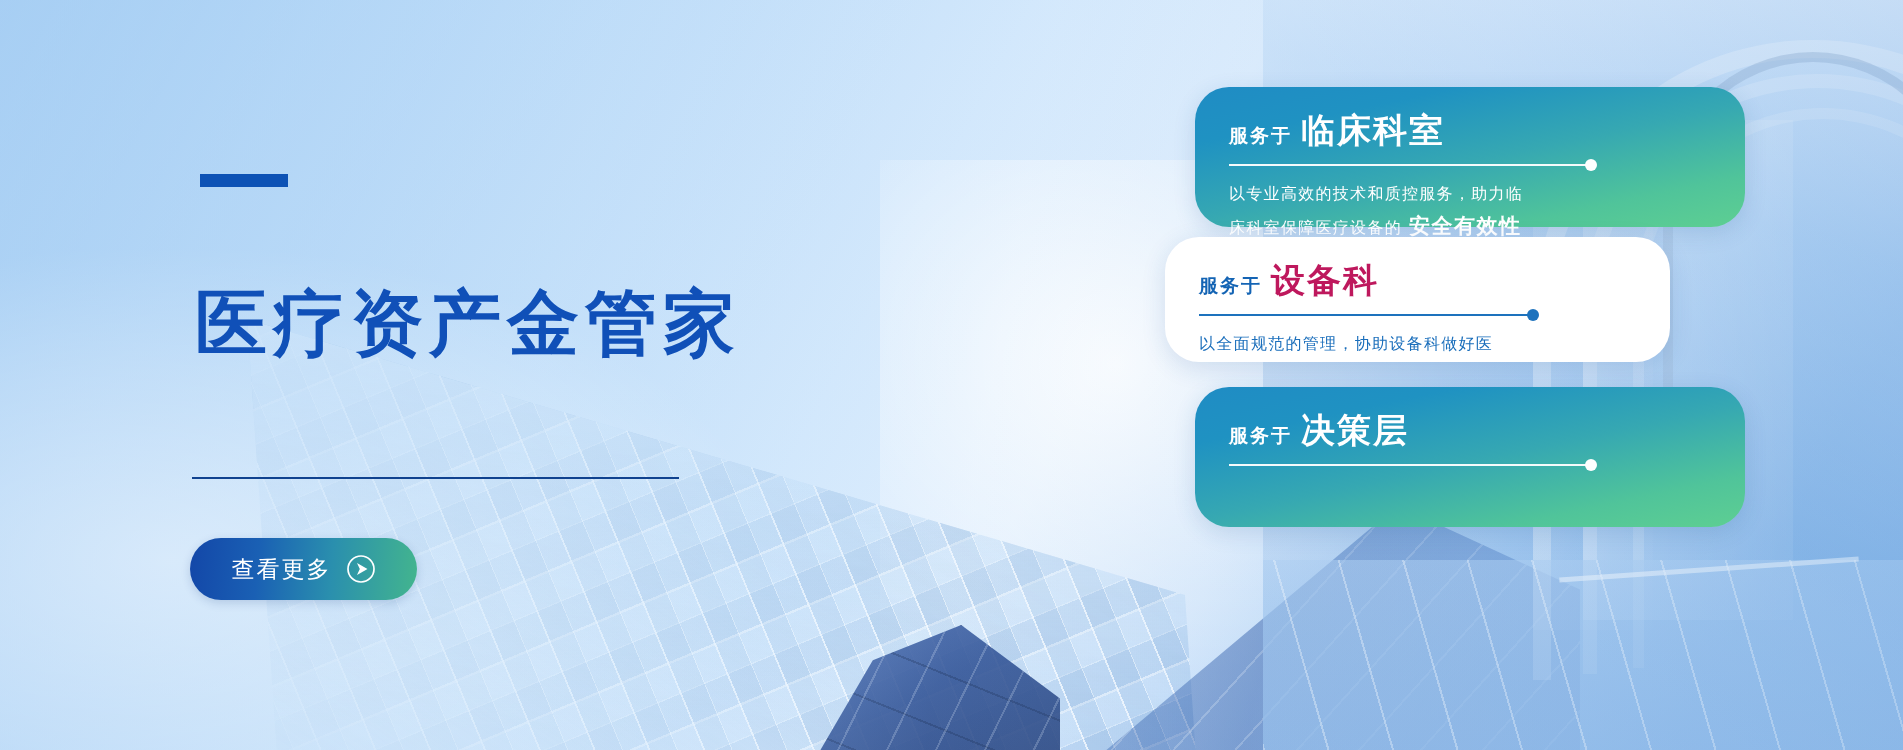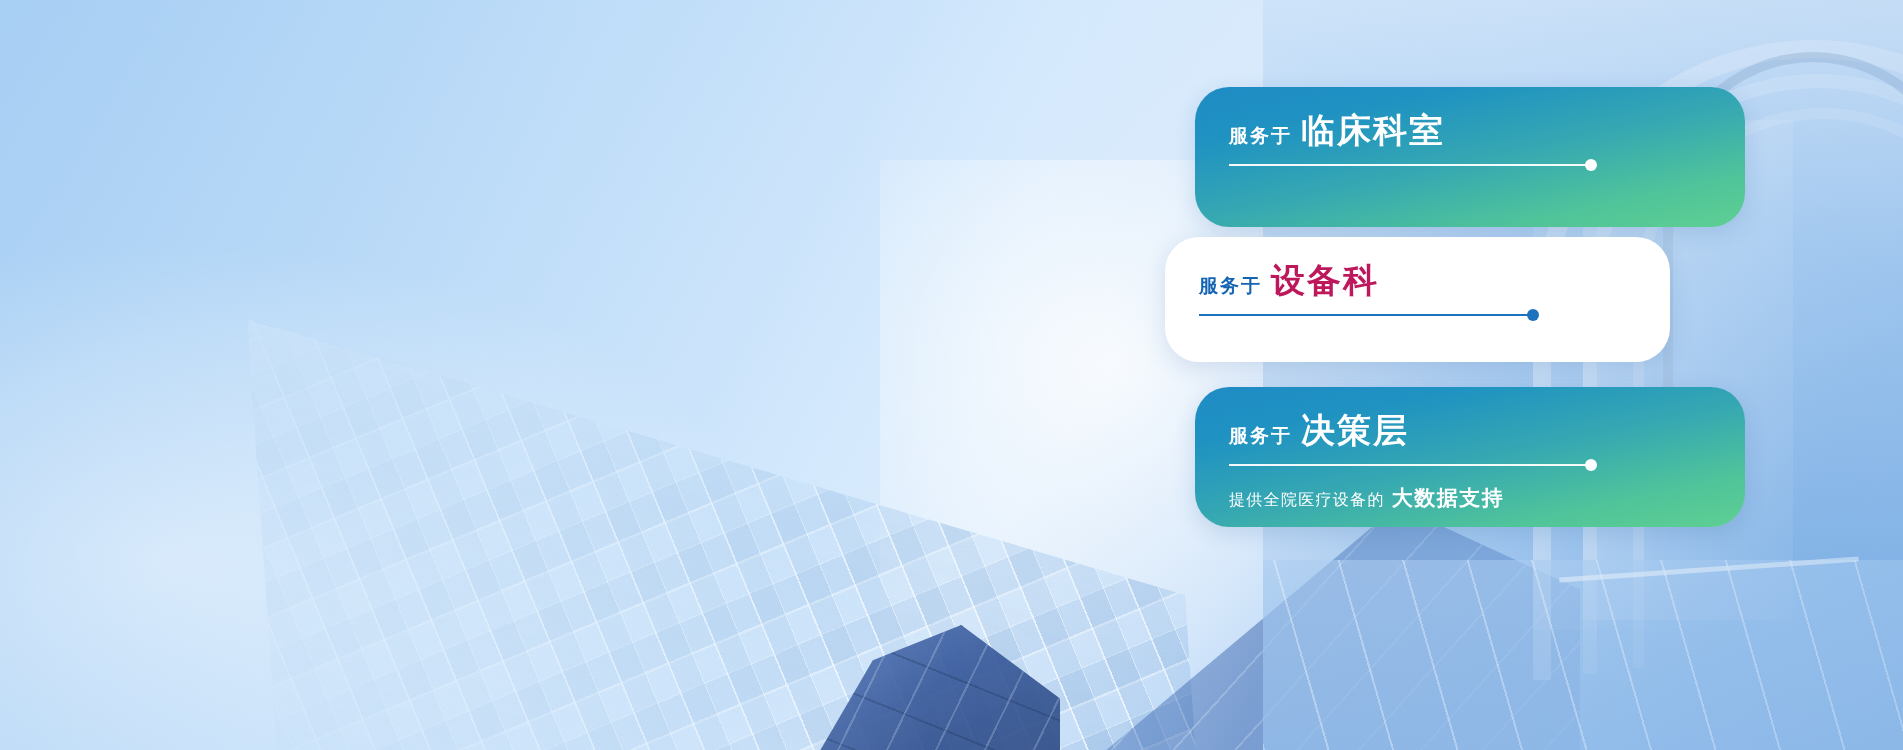--- a/index.html
+++ b/index.html
@@ -293,57 +293,77 @@
     <div class="arc-dark"></div>
     <div class="wall-panel"></div>
     <div class="wall-panel2"></div>
     <div class="floor"></div>
     <div class="floor-lines"></div>
     <div class="baseboard"></div>
   </div>
 
   <div class="veil"></div>
 
+  <div class="left-col">
+
+    <div class="accent-bar"></div>
+
+    <div class="headline">医疗资产金管家</div>
+
+    <div class="divider"></div>
+
+    <div class="cta">
+      <span class="cta-label">查看更多</span>
+      <span class="cta-arrow">
+        <svg viewBox="0 0 30 30" width="30" height="30">
+          <circle cx="15" cy="15" r="13" fill="none" stroke="#ffffff" stroke-width="1.7"></circle>
+          <path d="M11 9 L21.5 15 L11 21 L13.8 15 Z" fill="#ffffff"></path>
+        </svg>
+      </span>
+    </div>
+  </div>
 
   <div class="cards">
 
     <div class="card dark c1">
       <div class="card-head">
         <span class="head-pre">服务于</span>
         <span class="head-main">临床科室</span>
       </div>
       <div class="rule-row">
         <span class="rule"></span>
         <span class="dot"></span>
       </div>
       <div class="card-body">
+        <div class="body-line">以专业高效的技术和质控服务，助力临</div>
+        <div class="body-line"><span>床科室保障医疗设备的</span><span class="emph">安全有效性</span></div>
       </div>
     </div>
 
     <div class="card light c2">
       <div class="card-head">
         <span class="head-pre">服务于</span>
         <span class="head-main">设备科</span>
       </div>
       <div class="rule-row">
         <span class="rule"></span>
         <span class="dot"></span>
       </div>
       <div class="card-body">
+        <div class="body-line">以全面规范的管理，协助设备科做好医</div>
       </div>
     </div>
 
     <div class="card dark c3">
       <div class="card-head">
         <span class="head-pre">服务于</span>
         <span class="head-main">决策层</span>
       </div>
       <div class="rule-row">
         <span class="rule"></span>
         <span class="dot"></span>
       </div>
       <div class="card-body">
-        <div class="body-line"><span>提供全院医疗设备的</span><span class="emph">大数据支持</span></div>
       </div>
     </div>
 
   </div>
 </div>
 
 </body></html>

